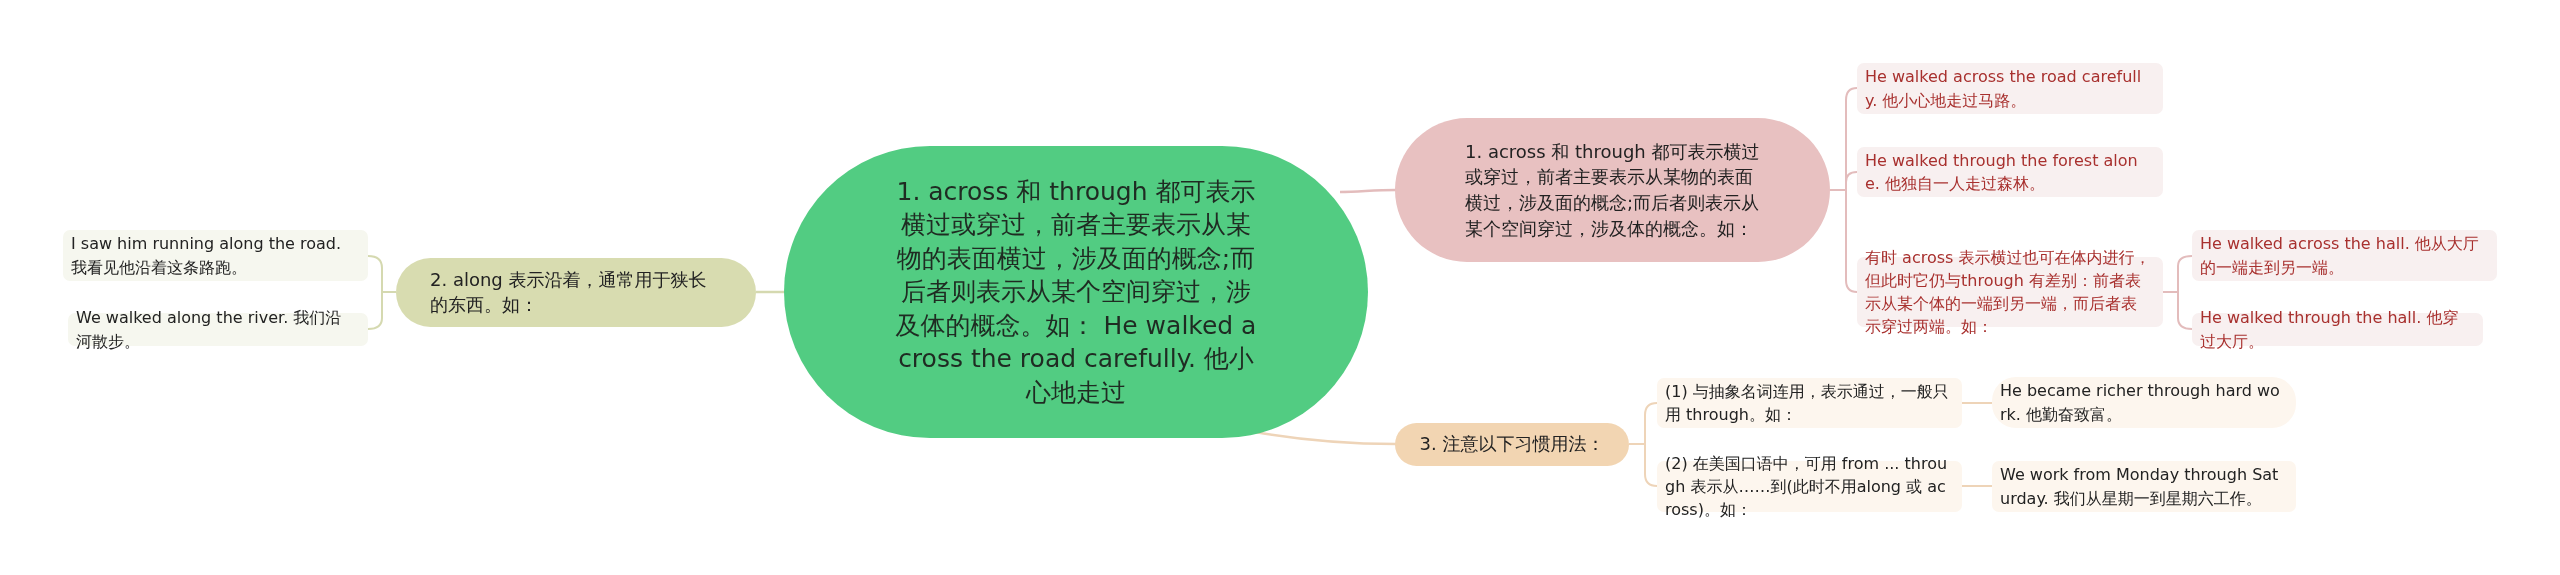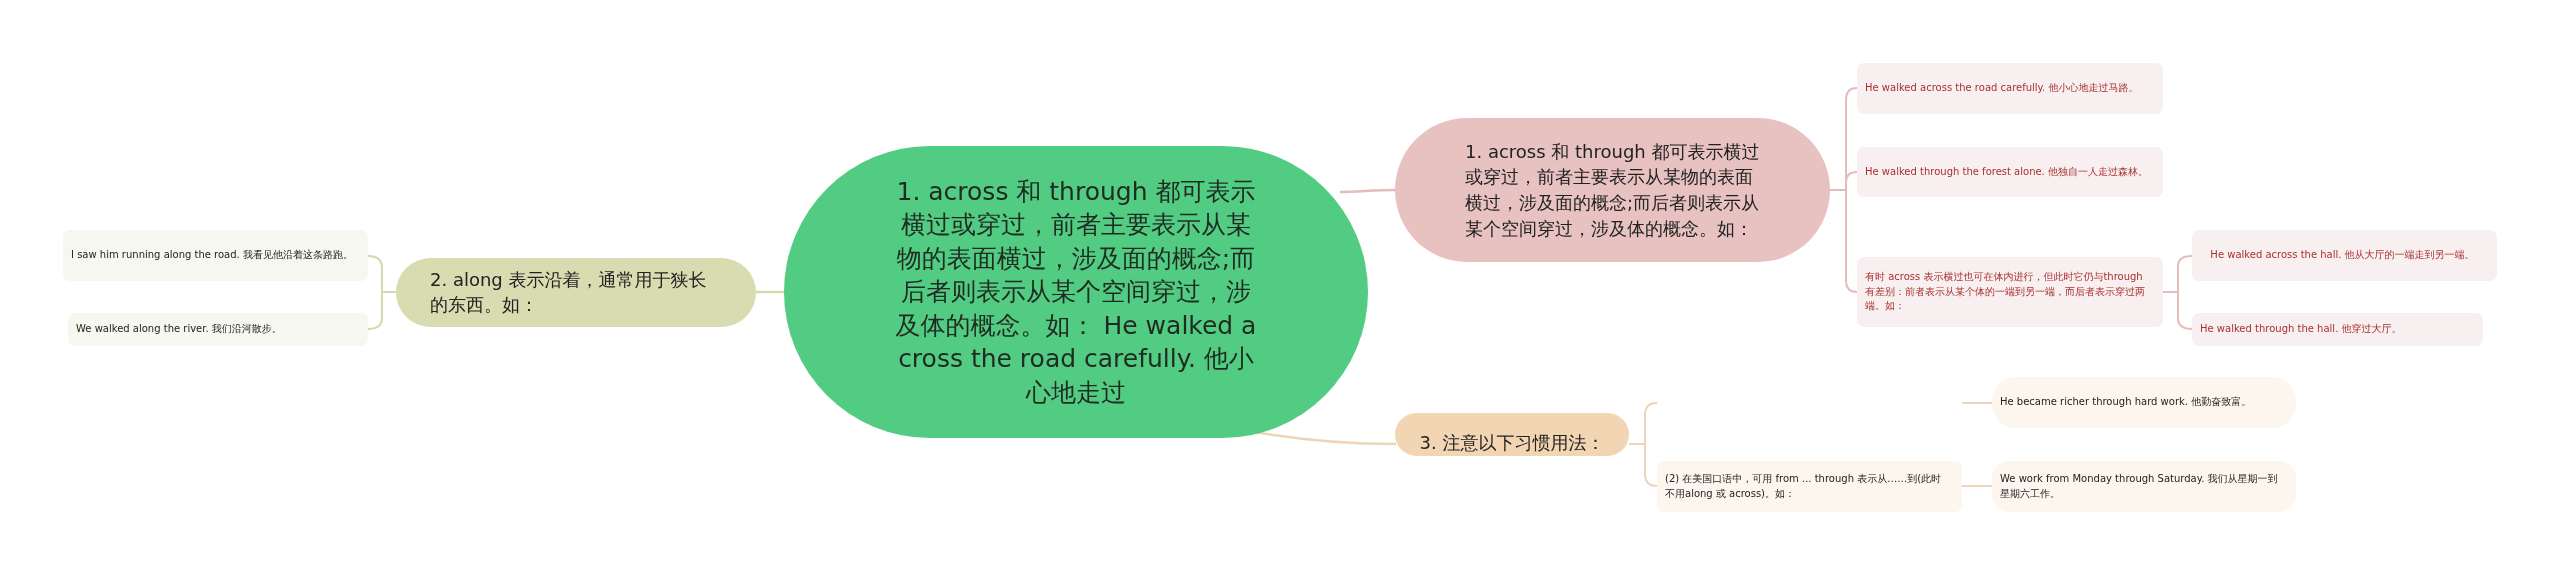--- a/index.html
+++ b/index.html
@@ -49,21 +49,21 @@
     border-radius: 40px;
     font-size: 18px;
     color: #222222;
     padding: 0 50px 0 68px;
   }
   .topic-pink { background: #e8c1c1; border-radius: 72px; padding: 0 62px 0 70px; line-height: 1.42;}
   .topic-olive { background: #d8dcb0; border-radius: 35px; padding: 0 40px 0 34px; align-items: center;}
   .topic-peach { background: #f2d5b2; border-radius: 22px; justify-content: center; padding: 0 20px; font-size: 18px;}
   .leaf {
     border-radius: 7px;
-    font-size: 10px;
+    font-size: 16px;
     padding: 0 12px 0 8px;
     line-height: 1.45;
   }
   .leaf-pink { background: #f8f0f0; color: #a8302e; }
   .leaf-olive { background: #f6f7ef; color: #222222; }
   .leaf-peach { background: #fdf6ee; color: #222222; }
 </style>
 </head>
 <body>
 
@@ -125,26 +125,29 @@
   <div class="node topic topic-olive" style="left:396px; top:258px; width:360px; height:69px;">
     <span>2. along 表示沿着，通常用于狭长的东西。如：</span>
   </div>
   <div class="node leaf leaf-olive" style="left:63px; top:230px; width:305px; height:51px;">
     <span>I saw him running along the road. 我看见他沿着这条路跑。</span>
   </div>
   <div class="node leaf leaf-olive" style="left:68px; top:313px; width:300px; height:33px; ">
     <span>We walked along the river. 我们沿河散步。</span>
   </div>
 
-  <div class="node topic topic-peach" style="left:1395px; top:413px; width:234px; height:43px;align-items:flex-end;">
+  <div class="node topic topic-peach" style="left:1395px; top:423px; width:234px; height:43px;">
     <span>3. 注意以下习惯用法：</span>
+  </div>
+  <div class="node leaf leaf-peach" style="left:1657px; top:378px; width:305px; height:50px;">
+    <span>(1) 与抽象名词连用，表示通过，一般只用 through。如：</span>
   </div>
   <div class="node leaf leaf-peach" style="left:1657px; top:461px; width:305px; height:51px;">
     <span>(2) 在美国口语中，可用 from ... through 表示从……到(此时不用along 或 across)。如：</span>
   </div>
   <div class="node leaf leaf-peach" style="left:1992px; top:377px; width:304px; height:51px;border-radius:24px;">
     <span>He became richer through hard work. 他勤奋致富。</span>
   </div>
-  <div class="node leaf leaf-peach" style="left:1992px; top:461px; width:304px; height:51px;border-radius:17px;">
+  <div class="node leaf leaf-peach" style="left:1992px; top:461px; width:304px; height:51px;">
     <span>We work from Monday through Saturday. 我们从星期一到星期六工作。</span>
   </div>
 
 </div>
 
 </body></html>

